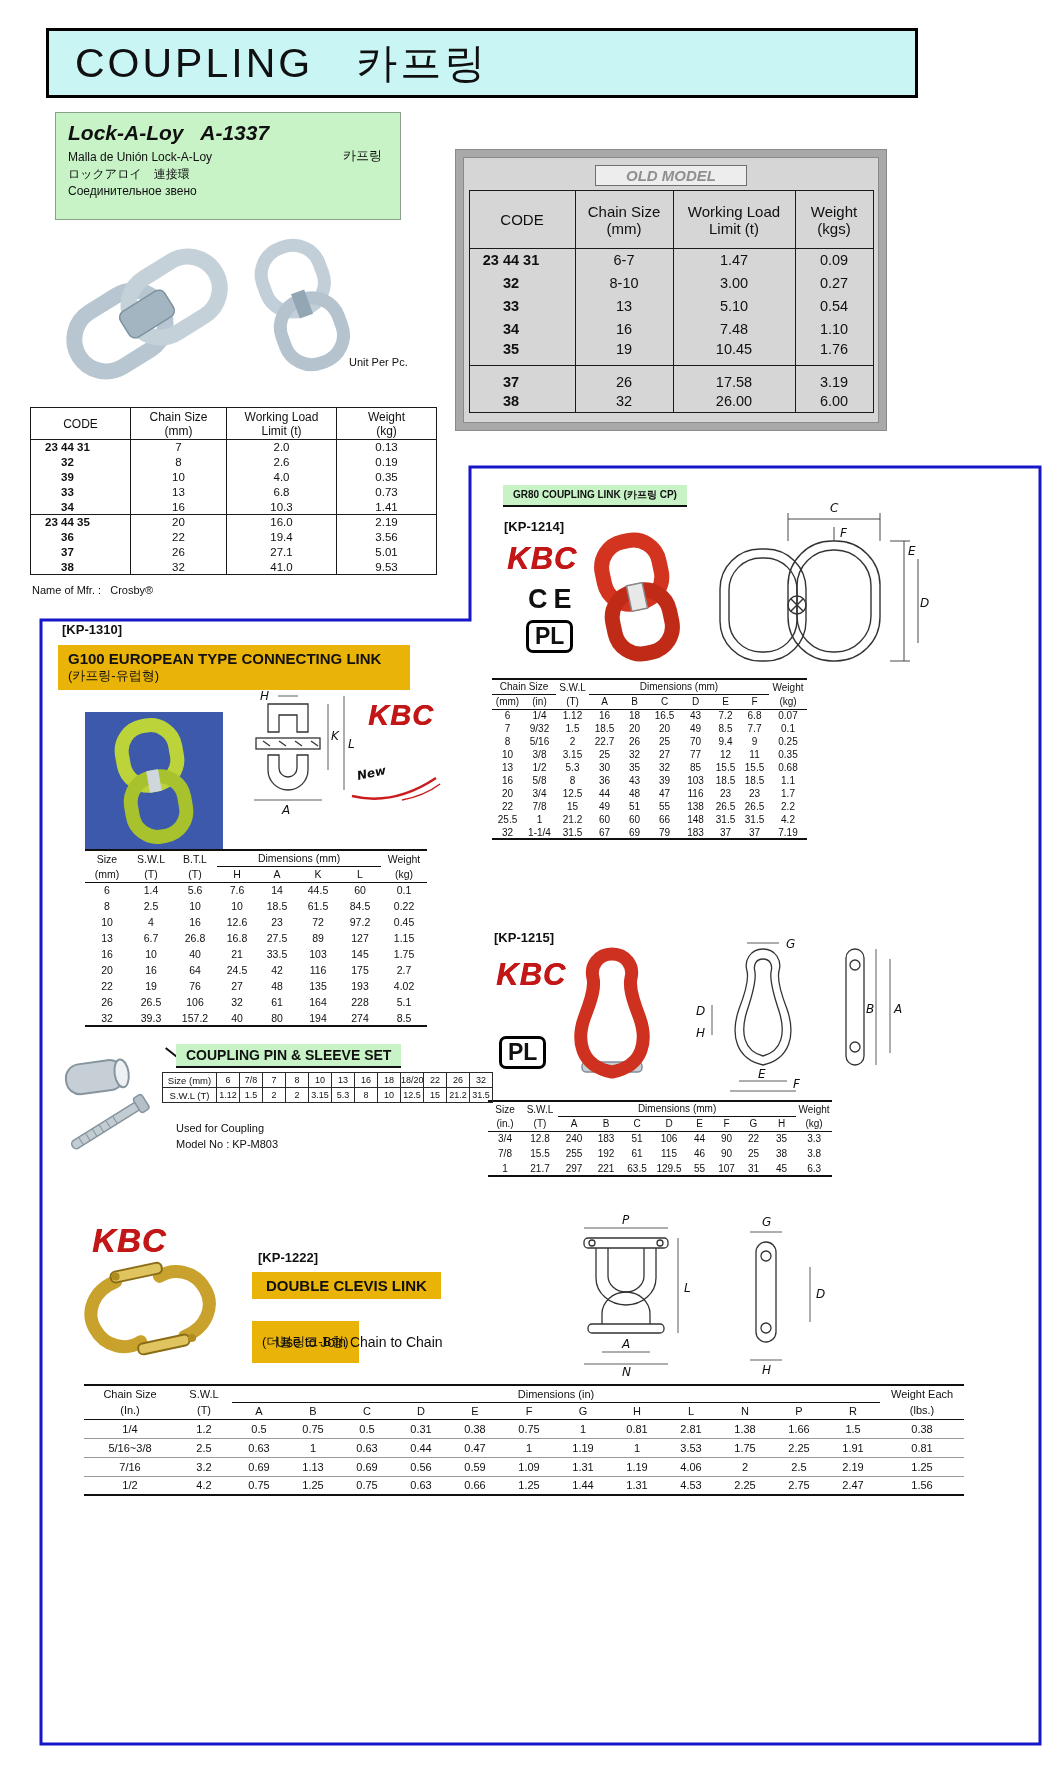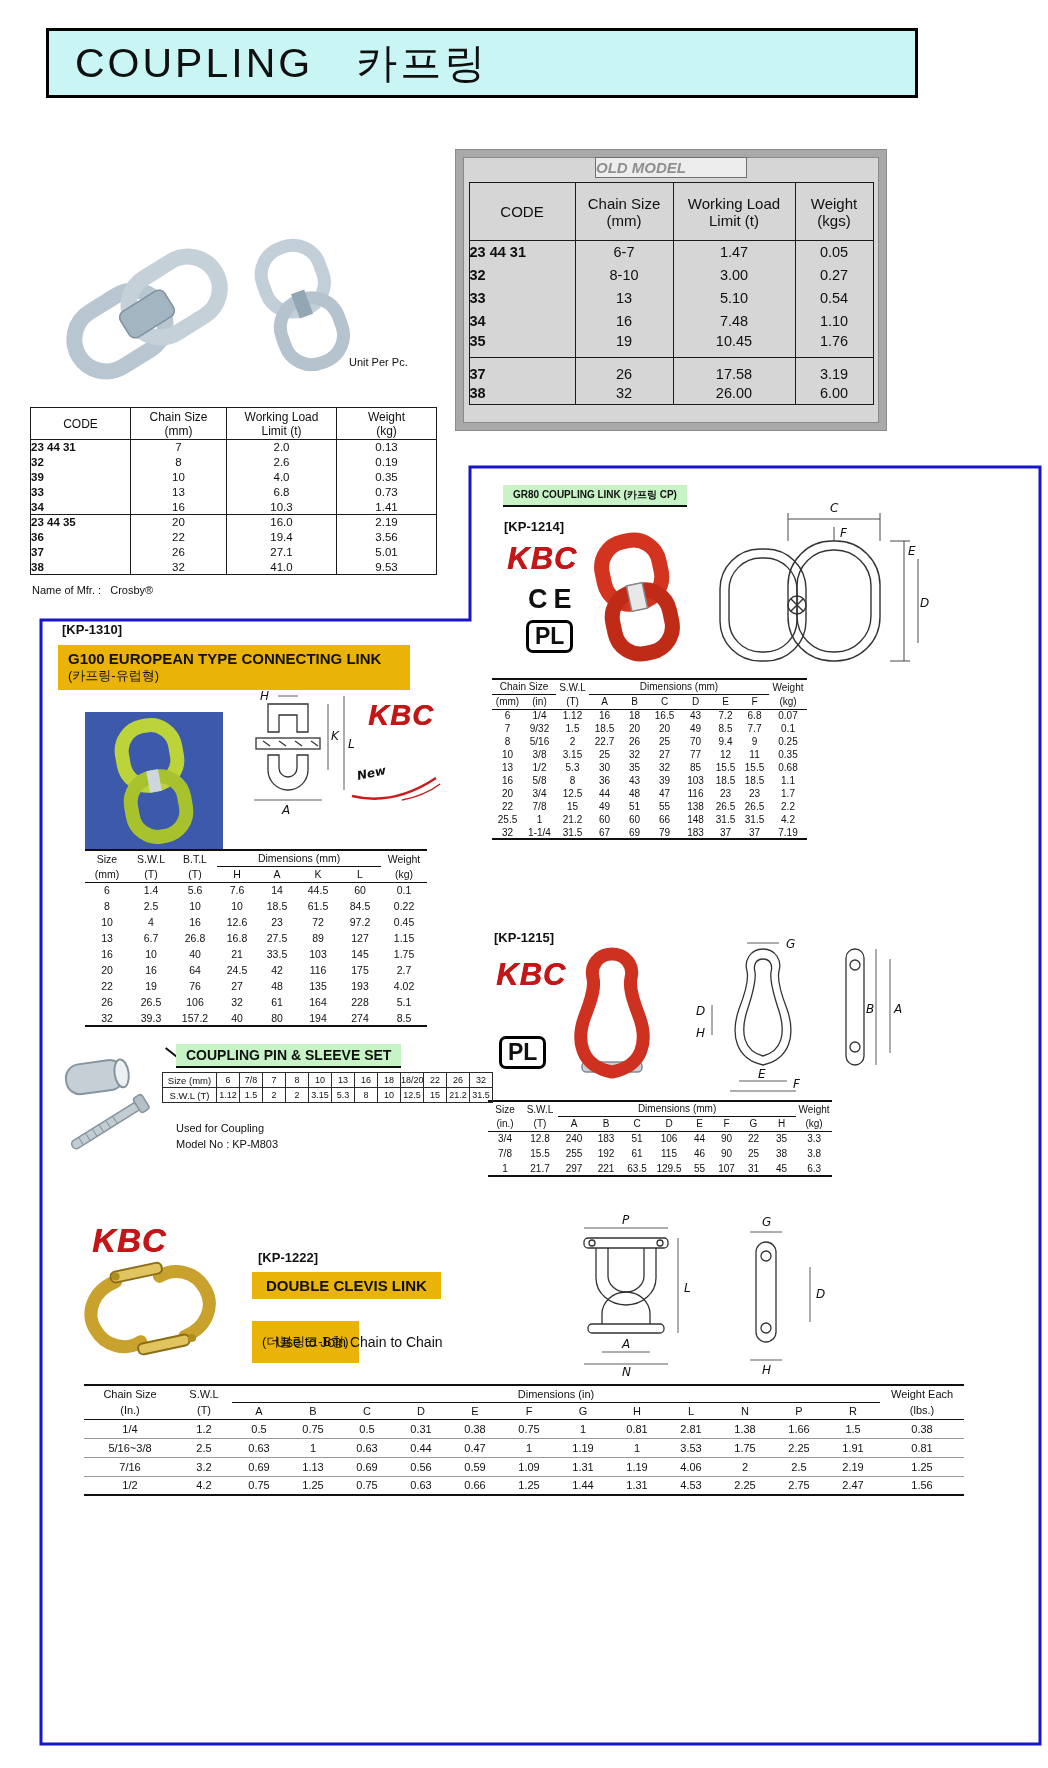--- a/index.html
+++ b/index.html
@@ -24,27 +24,27 @@
 
 .kbc{color:#c31616;font-weight:bold;font-style:italic;letter-spacing:1px;
   text-shadow:0.6px 0 #c31616}
 .ce-mark{font-weight:bold;letter-spacing:6px}
 .pl-mark{border:3px solid #000;border-radius:7px;font-weight:bold;padding:0 6px;display:inline-block}
 .model-label{font-size:13px;font-weight:bold}
 .small-note{font-size:11px}
 
 .om-frame{background:#d6d6d6;border:7px solid #a9a9a9;
   box-shadow:0 0 0 1px #8a8a8a, inset 0 0 0 1px #8a8a8a}
-.om-label{display:block;margin:0 auto 4px;width:152px;border:1px solid #6f6f6f;
+.om-label{display:block;margin:8px auto 4px;width:152px;text-align:center;border:1px solid #6f6f6f;
   background:#ededed;color:#8f8f8f;font-style:italic;font-weight:bold;font-size:15px;padding:1px 0}
 
 .code-table{border:1px solid #1a1a1a;margin:0 auto;background:transparent}
 .code-table th,.code-table td{border-right:1px solid #1a1a1a}
 .code-table thead th{border-bottom:1px solid #1a1a1a}
-.code-table td:first-child{font-weight:bold;text-align:left}
+.code-table td:first-child{font-weight:bold;text-align:center}
 .code-table tbody.g2 tr:first-child td{border-top:1px solid #1a1a1a}
 
 #old-table{width:404px;font-size:14.5px}
 #old-table thead th{height:58px;font-size:15px}
 #old-table td{height:23px}
 #old-table td:first-child{padding-right:22px}
 #old-table tbody.g1 tr:last-child td{padding-bottom:8px}
 #old-table tbody.g2 tr:first-child td{padding-top:8px}
 
 #main-table{width:406px;font-size:11.5px}
@@ -82,20 +82,27 @@
 <body>
 
 <div class="page">
 
   <svg class="abs" style="left:0;top:0;pointer-events:none" width="1048" height="1768">
     <path d="M470,467 H1040 V1744 H41 V620 H470 Z" fill="none" stroke="#1717c9" stroke-width="3"></path>
   </svg>
 
   <div class="abs title-box pre" style="left:46px;top:28px;width:872px;height:70px">COUPLING   카프링</div>
 
+  <div class="abs green-panel" style="left:55px;top:112px;width:346px;height:108px;padding:8px 12px">
+    <div class="pre" style="font-size:21px;font-weight:bold;font-style:italic;margin-bottom:4px">Lock-A-Loy   A-1337</div>
+    <div class="abs" style="right:18px;top:34px;font-size:13px">카프링</div>
+    <div style="font-size:12px;line-height:17px">Malla de Unión Lock-A-Loy</div>
+    <div style="font-size:12px;line-height:17px">ロックアロイ　連接環</div>
+    <div style="font-size:12px;line-height:17px">Соединительное звено</div>
+  </div>
 
   <div class="abs om-frame" style="left:456px;top:150px;width:430px;height:280px">
     <span class="om-label">OLD MODEL</span>
     <table id="old-table" class="code-table">
       <colgroup>
           <col style="width:106px">
           <col style="width:98px">
           <col style="width:122px">
           <col style="width:78px">
         </colgroup>
@@ -108,21 +115,21 @@
 Limit (t)</th>
           <th>Weight
 (kgs)</th>
         </tr>
       </thead>
       <tbody class="g1">
           <tr>
             <td>23 44 31</td>
             <td>6-7</td>
             <td>1.47</td>
-            <td>0.05</td>
+            <td>0.09</td>
           </tr>
           <tr>
             <td>32</td>
             <td>8-10</td>
             <td>3.00</td>
             <td>0.27</td>
           </tr>
           <tr>
             <td>33</td>
             <td>13</td>

